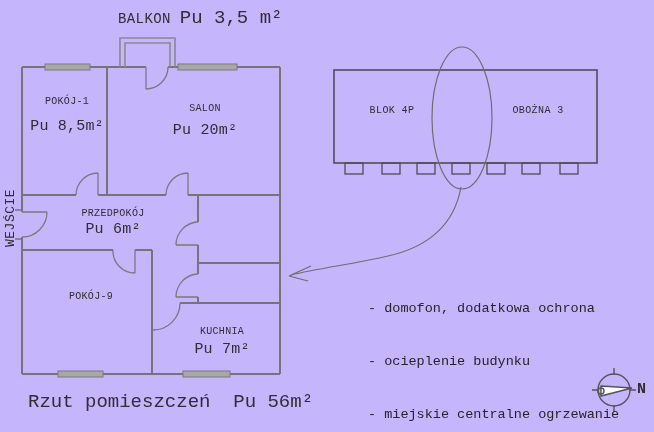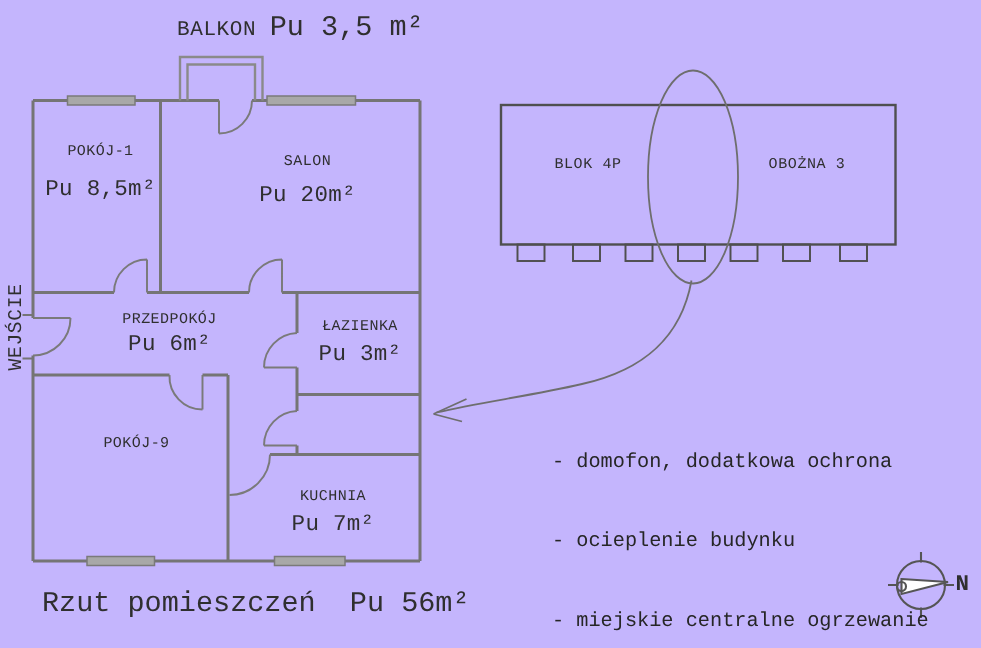--- a/index.html
+++ b/index.html
@@ -116,24 +116,20 @@
   <div class="lbl" style="left:125px;top:104px;width:160px;">
     <div class="room-name">SALON</div>
     <div class="room-area" style="margin-top:8px;">Pu 20m²</div>
   </div>
 
   <div class="lbl" style="left:48px;top:209px;width:130px;">
     <div class="room-name">PRZEDPOKÓJ</div>
     <div class="room-area" style="margin-top:2px;">Pu 6m²</div>
   </div>
 
-  <div class="lbl" style="left:198px;top:214px;width:84px;">
-    <div class="room-name">ŁAZIENKA</div>
-    <div class="room-area" style="margin-top:4px;">Pu 3m²</div>
-  </div>
 
 
   <div class="lbl" style="left:35px;top:292px;width:112px;">
     <div class="room-name">POKÓJ-9</div>
   </div>
 
   <div class="lbl" style="left:172px;top:327px;width:100px;">
     <div class="room-name">KUCHNIA</div>
     <div class="room-area" style="margin-top:4px;">Pu 7m²</div>
   </div>

